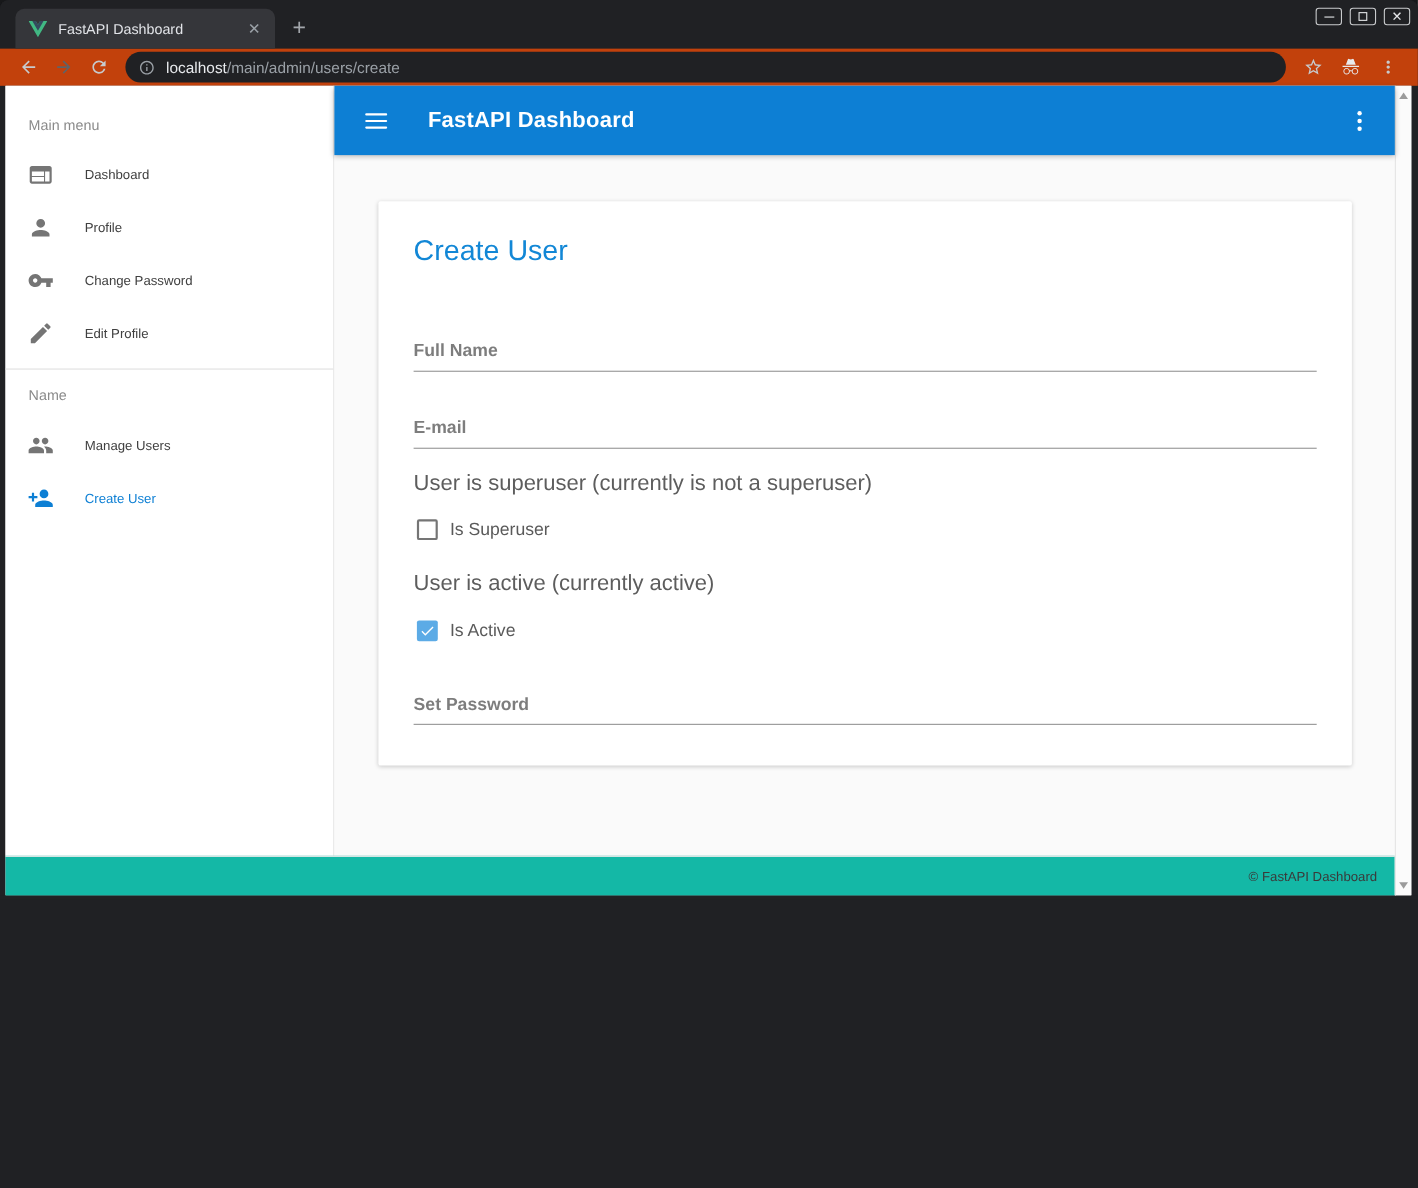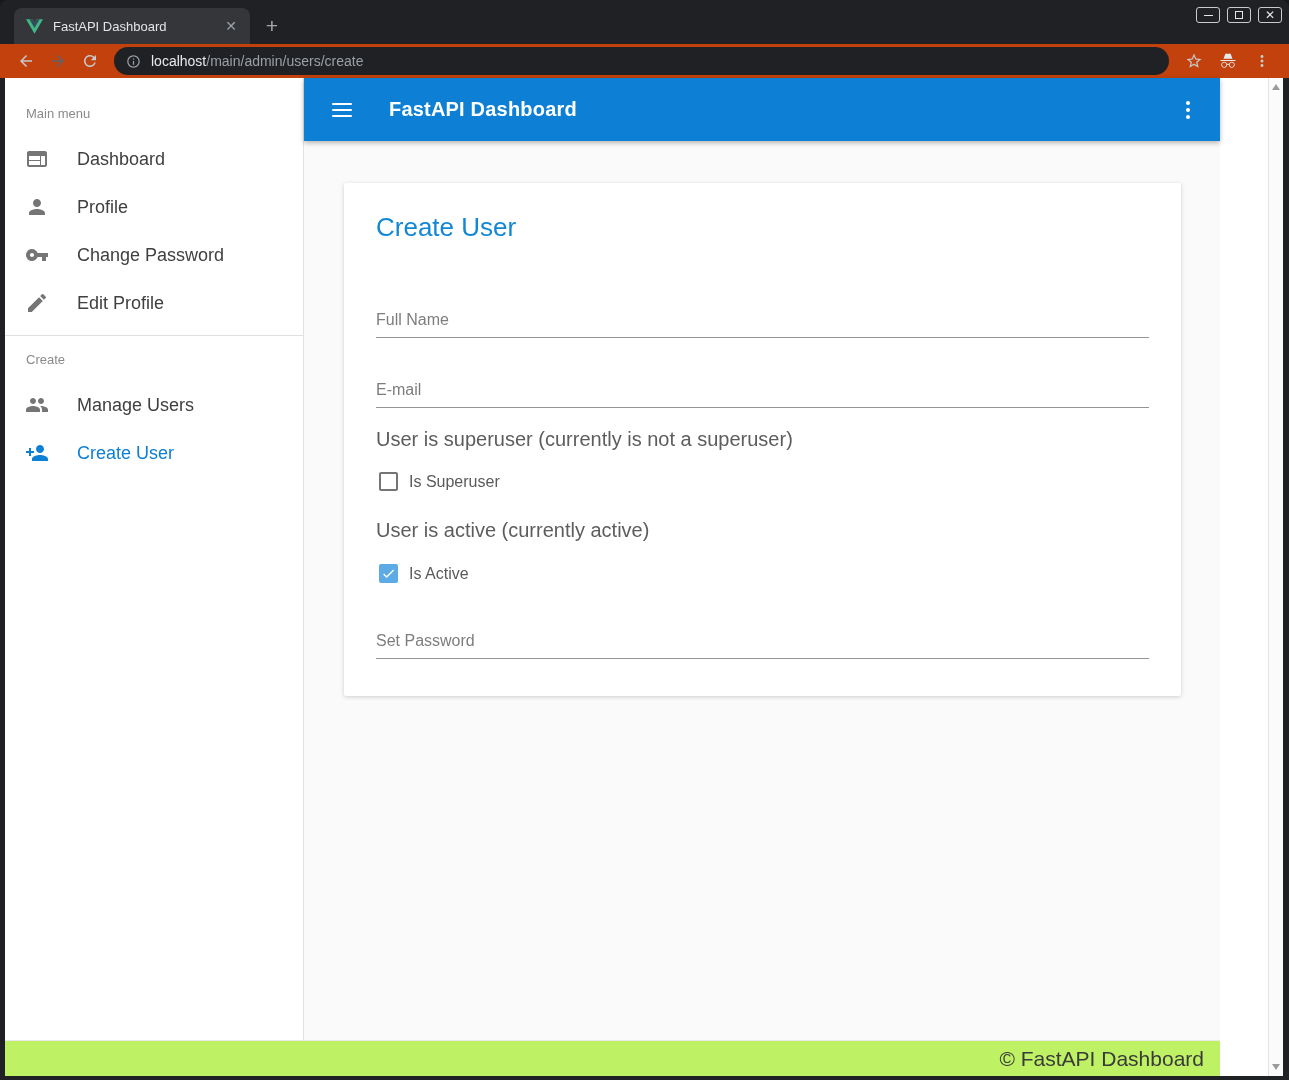--- a/index.html
+++ b/index.html
@@ -26,71 +26,71 @@
   .nav-btn svg { width:18px; height:18px; }
   .omnibox { flex:1; height:28px; margin:0 8px; background:#202124; border-radius:14px; display:flex; align-items:center; padding:0 12px; min-width:0; }
   .omnibox svg { width:15px; height:15px; flex:0 0 auto; }
   .url { margin-left:10px; font-size:14px; white-space:nowrap; overflow:hidden; }
   .url-host { color:#e8eaed; }
   .url-path { color:#9aa0a6; }
   .addr-icon { width:26px; height:26px; display:flex; align-items:center; justify-content:center; margin:0 4px; border-radius:50%; }
   .addr-icon svg { width:18px; height:18px; }
 
   
-  .viewport { margin:0 0 0 5px; width:1278px; height:998px; display:flex; background:#fff;gap:48px; }
+  .viewport { margin:0 0 0 5px; width:1278px; height:736px; display:flex; background:#fff; }
   .page { flex:1; display:flex; flex-direction:column; min-width:0; }
   .app-row { flex:1; display:flex; min-height:0; }
 
   
   .sidebar { width:299px; background:#fff; border-right:1px solid #e2e2e2; display:flex; flex-direction:column; padding-bottom:4px; }
   .subheader { font-size:13px; color:#8a8a8a; padding:28px 0 14px 21px; }
   .subheader.admin { padding:16px 0 14px 21px; }
   .menu-item { height:48px; display:flex; align-items:center; padding-left:20px; cursor:pointer; }
   .menu-item .mi-icon { width:24px; height:24px; margin-right:28px; fill:#757575; flex:0 0 auto; }
-  .menu-item .mi-label { font-size:18px; color:#404040; }
+  .menu-item .mi-label { font-size:12px; color:#404040; }
   .menu-item.active .mi-icon { fill:#0d7fd4; }
   .menu-item.active .mi-label { color:#0d7fd4; }
   .sb-divider { border-top:1px solid #e0e0e0; margin-top:8px; }
   .sb-bottom { margin-top:auto; }
 
   
   .main { flex:1; display:flex; flex-direction:column; background:#fafafa; min-width:0; }
   .appbar { height:63px; background:#0d7fd4; display:flex; align-items:center; padding:0 26px 0 28px; box-shadow:0 2px 5px rgba(0,0,0,0.28); position:relative; z-index:2; }
   .hamburger { width:20px; display:flex; flex-direction:column; gap:4px; cursor:pointer; }
   .hamburger span { display:block; height:2px; background:#fff; border-radius:1px; }
   .appbar-title { color:#fff; font-size:20px; font-weight:700; margin-left:37px; letter-spacing:0.2px; }
   .appbar-kebab { margin-left:auto; display:flex; flex-direction:column; gap:3px; padding:4px; cursor:pointer; }
   .appbar-kebab i { width:4px; height:4px; background:#fff; border-radius:50%; }
 
   .content { flex:1; padding:42px 39px 0 40px; overflow:hidden; }
   .card { background:#fff; border-radius:2px; box-shadow:0 1px 4px rgba(0,0,0,0.18); padding:28px 32px 37px 32px; }
   .card-title { color:#1287d6; font-size:26px; font-weight:500; line-height:32px; }
 
-  .field { margin-top:43px; border-bottom:1px solid #949494; padding-bottom:8px; cursor:text; }
+  .field { margin-top:43px; border-bottom:1px solid #949494; padding-bottom:8px; cursor:text;font-weight:bold; }
   .field.first { margin-top:68px; }
   .field .f-label { font-size:16px; color:#7d7d7d; line-height:18px; }
   .field.f3 { margin-top:49px; }
   .field.f4 { margin-top:41px; }
 
   .note { font-size:20px; color:#5d5d5d; line-height:18px; }
   .note.n1 { margin-top:22px; }
   .note.n2 { margin-top:30px; }
 
   .cb-row { display:flex; align-items:center; cursor:pointer; }
   .cb-row.c1 { margin-top:24px; }
   .cb-row.c2 { margin-top:25px; }
   .cb-box { width:19px; height:19px; border:2px solid #757575; border-radius:2px; flex:0 0 auto; margin-left:3px; }
   .cb-box.checked { border:none; background:#5cabe6; display:flex; align-items:center; justify-content:center; }
   .cb-box.checked svg { width:15px; height:15px; }
   .cb-label { font-size:16px; color:#5a5a5a; margin-left:11px; }
 
   .btn-row { margin-top:26px; display:flex; gap:15px; }
   .btn { min-width:89px; height:36px; background:#f5f5f5; border:none; border-radius:2px; box-shadow:0 2px 2px rgba(0,0,0,0.22), 0 0 2px rgba(0,0,0,0.12); font-family:"Liberation Sans",sans-serif; font-size:14px; font-weight:700; color:#2b2b2b; letter-spacing:0.2px; cursor:pointer; padding:0 14px; }
 
-  .footer { height:36px; background:#bef264; border-top:1px solid #e9e9e9; display:flex; align-items:center; justify-content:flex-end; padding-right:16px; font-size:21px; color:#3a3a3a; }
+  .footer { height:36px; background:#14b8a6; border-top:1px solid #e9e9e9; display:flex; align-items:center; justify-content:flex-end; padding-right:16px; font-size:12px; color:#3a3a3a; }
 
   
   .scrollbar { width:15px; background:#fbfbfb; border-left:1px solid #e4e4e4; display:flex; flex-direction:column; align-items:center; justify-content:space-between; padding:6px 0; }
   .sb-arrow-up { width:0; height:0; border-left:4.5px solid transparent; border-right:4.5px solid transparent; border-bottom:6px solid #9b9b9b; }
   .sb-arrow-down { width:0; height:0; border-left:4.5px solid transparent; border-right:4.5px solid transparent; border-top:6px solid #9b9b9b; }
 
   .bottom-frame { height:4px; background:#202124; }
 </style>
 </head>
 <body>
@@ -185,21 +185,21 @@
             <span class="mi-label">Change Password</span>
           </div>
           <div class="menu-item">
             <svg class="mi-icon" viewBox="0 0 24 24">
                 <path d="M3 17.25V21h3.75L17.81 9.94l-3.75-3.75L3 17.25zM20.71 7.04a1 1 0 0 0 0-1.41l-2.34-2.34a1 1 0 0 0-1.41 0l-1.83 1.83 3.75 3.75 1.83-1.83z"></path>
               </svg>
             <span class="mi-label">Edit Profile</span>
           </div>
 
           <div class="sb-divider"></div>
-          <div class="subheader admin">Create</div>
+          <div class="subheader admin">Name</div>
 
           <div class="menu-item">
             <svg class="mi-icon" viewBox="0 0 24 24">
                 <path d="M16 11c1.66 0 2.99-1.34 2.99-3S17.66 5 16 5c-1.66 0-3 1.34-3 3s1.34 3 3 3zm-8 0c1.66 0 2.99-1.34 2.99-3S9.66 5 8 5C6.34 5 5 6.34 5 8s1.34 3 3 3zm0 2c-2.33 0-7 1.17-7 3.5V19h14v-2.5c0-2.33-4.67-3.5-7-3.5zm8 0c-.29 0-.62.02-.97.05 1.16.84 1.97 1.97 1.97 3.45V19h6v-2.5c0-2.33-4.67-3.5-7-3.5z"></path>
               </svg>
             <span class="mi-label">Manage Users</span>
           </div>
           <div class="menu-item active">
             <svg class="mi-icon" viewBox="0 0 24 24">
                 <path d="M15 12c2.21 0 4-1.79 4-4s-1.79-4-4-4-4 1.79-4 4 1.79 4 4 4zm-9-2V7H4v3H1v2h3v3h2v-3h3v-2H6zm9 4c-2.67 0-8 1.34-8 4v2h16v-2c0-2.66-5.33-4-8-4z"></path>

